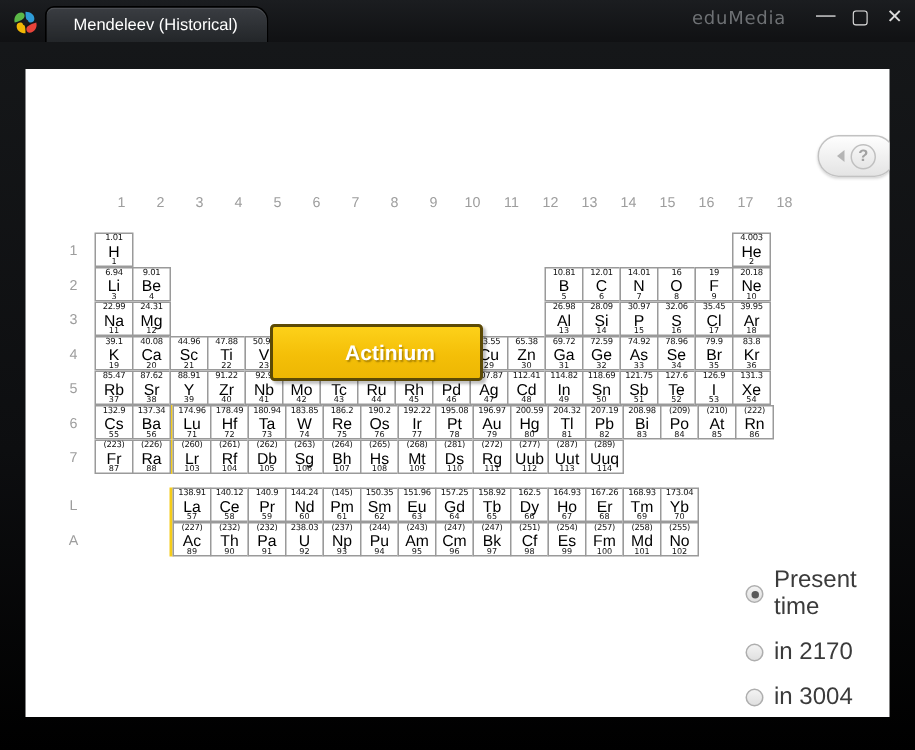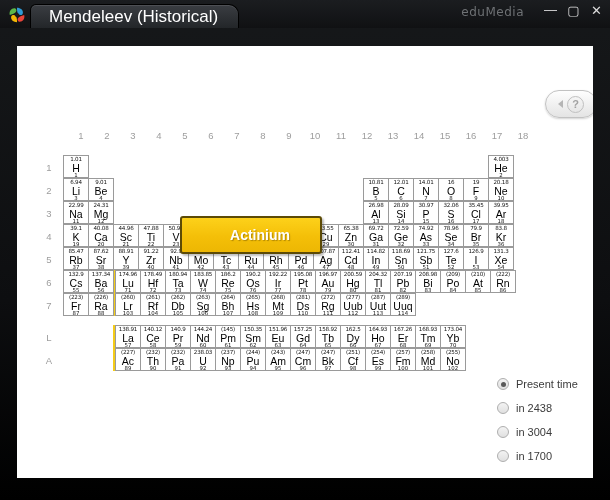--- a/index.html
+++ b/index.html
@@ -27,21 +27,21 @@
   .tabstrip {
     position: absolute; left: 30px; top: 4px;
     display: flex; align-items: flex-end; height: 24px;
   }
   .tab {
     position: relative;
     height: 24px;
     padding: 0 20px 0 18px;
     display: flex; align-items: center;
     color: #d8d8d8;
-    font-size: 17px;
+    font-size: 11px;
     border-radius: 6px 10px 0 0;
     background: linear-gradient(#2c2f33 0%, #1a1c1f 100%);
     box-shadow: inset 0 1px 0 rgba(255,255,255,.10);
     margin-right: -8px;
     transform: skewX(0deg);
     border: 1px solid #000;
     border-bottom: none;
   }
   .tab.active {
     background: linear-gradient(#3a3d42 0%, #232629 100%);
@@ -183,21 +183,21 @@
     border: 1px solid #aeaeae;
     background: linear-gradient(#f3f3f3, #e0e0e0);
     display: flex; align-items: center; justify-content: center;
     flex: none;
   }
   .radio .dot {
     width: 5px; height: 5px; border-radius: 50%; background: #5a5a5a;
     display: none;
   }
   .radio.checked .dot { display: block; }
-  .radio-label { font-size: 11px; color: #3b3b3b; }
+  .radio-label { font-size: 16px; color: #3b3b3b; }
 </style>
 </head>
 <body>
 
 <div class="window">
 
   <div class="titlebar">
 
     <svg class="logo" viewBox="0 0 40 40">
       <path d="M20 4 C28 4 34 9 33 16 C32 21 26 21 23 18 C20 15 20 9 20 4 Z" fill="#2e9bd6"></path>
@@ -926,21 +926,21 @@
 
       <div class="radios" id="radios">
           <div class="radio-row">
             <div class="radio checked">
               <div class="dot"></div>
             </div>
             <div class="radio-label">Present time</div>
           </div>
           <div class="radio-row">
             <div class="radio"></div>
-            <div class="radio-label">in 2438</div>
+            <div class="radio-label">in 2170</div>
           </div>
           <div class="radio-row">
             <div class="radio"></div>
             <div class="radio-label">in 3004</div>
           </div>
           <div class="radio-row">
             <div class="radio"></div>
             <div class="radio-label">in 1700</div>
           </div>
         </div>

